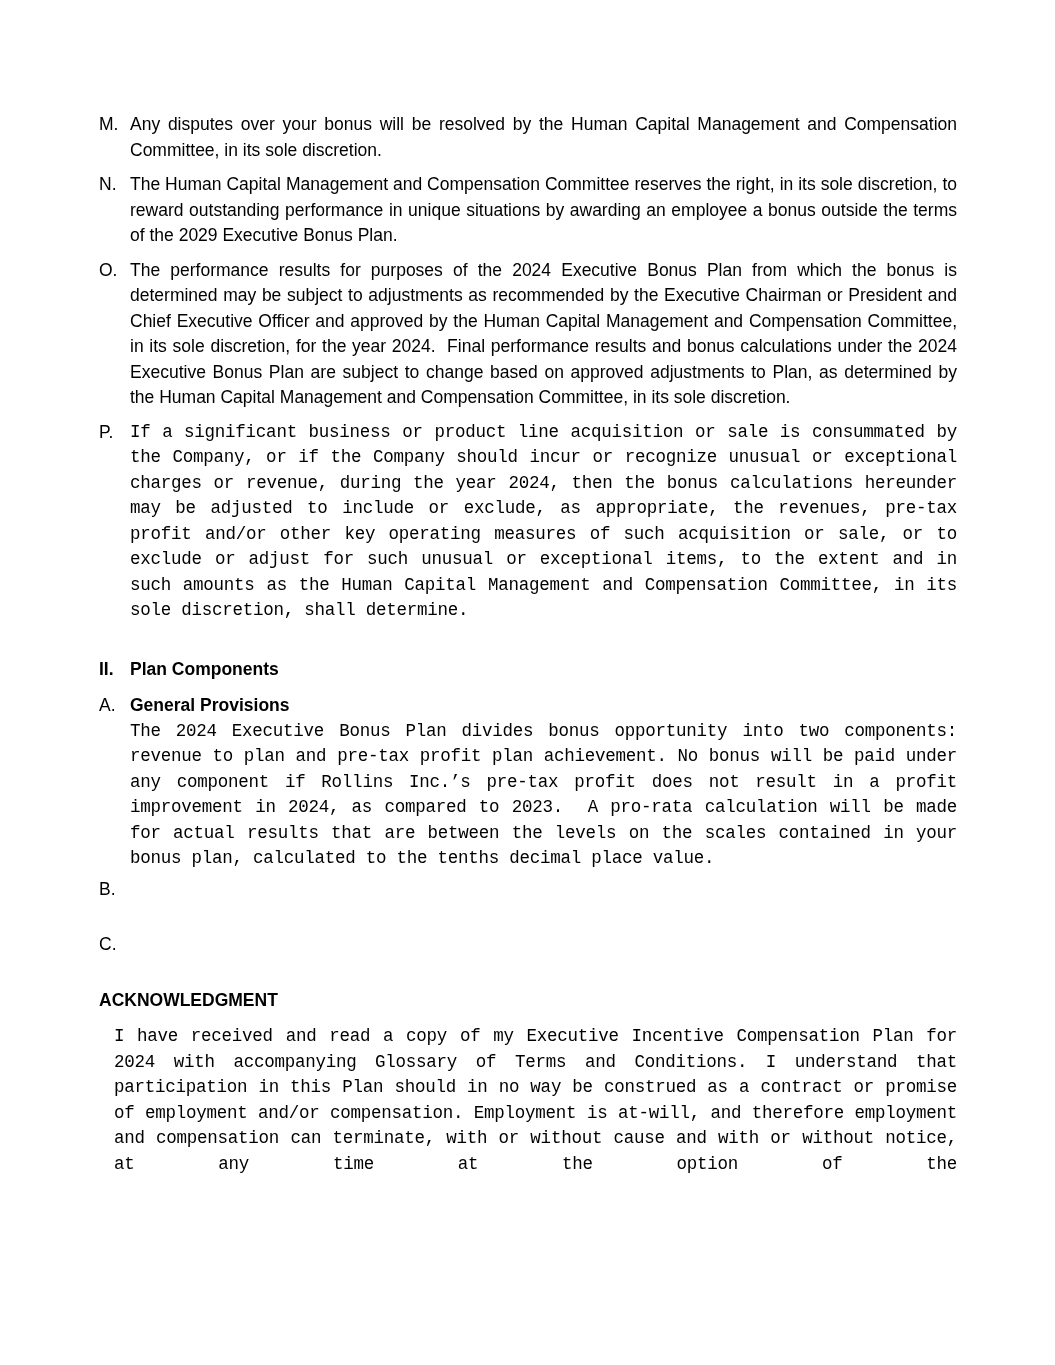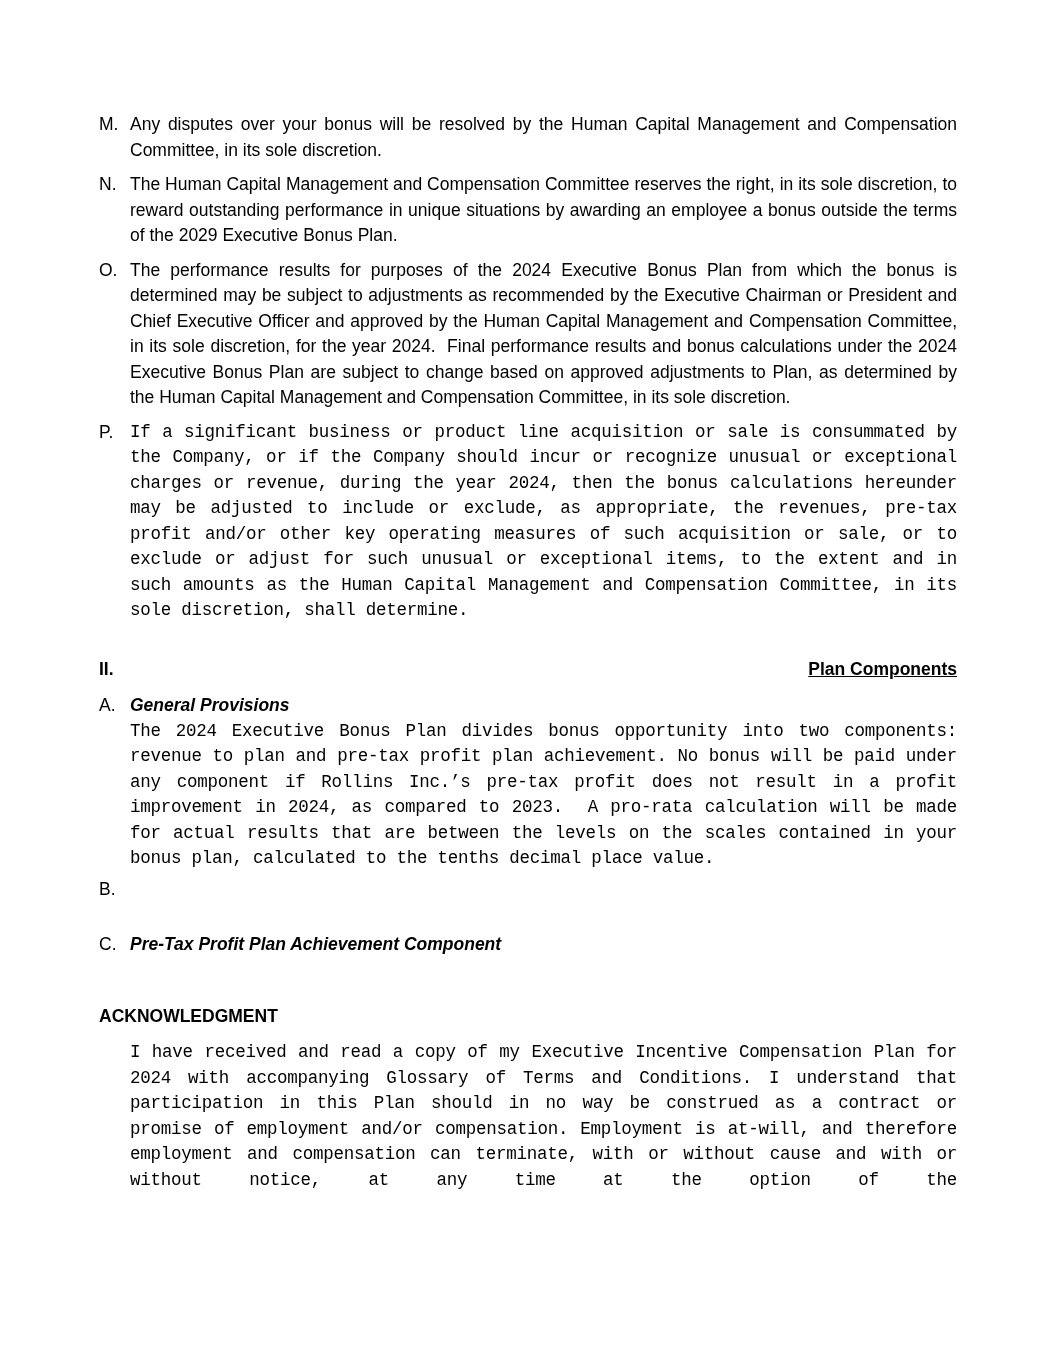--- a/index.html
+++ b/index.html
@@ -36,39 +36,38 @@
     min-width: 0;
     text-align: justify;
   }
   .list-para { margin-bottom: 9px; }
   .list-para:last-of-type { margin-bottom: 0; }
 
   .section-heading {
     margin-top: 33px;
     margin-bottom: 11px;
     font-weight: bold;
-    justify-content: space-between;
   }
-  .section-heading .title { text-decoration: underline; }
+  .section-heading .title { }
 
-  .subsection .sub-heading { font-weight: bold; font-style: italic; }
+  .subsection .sub-heading { font-weight: bold; }
   .subsection .sub-body { text-align: justify; }
   .sub-a { margin-bottom: 5px; }
   .sub-b { margin-bottom: 30px; }
   .sub-c { margin-bottom: 0; }
   
   .condensed { letter-spacing: -0.25px; font-family: Liberation Mono, monospace; }
 
   .ack-heading {
-    margin-top: 46px;
+    margin-top: 30px;
     margin-bottom: 11px;
     font-weight: bold;
   }
   .ack-body {
-    margin-left: 31px;
+    margin-left: 15px;
     text-align: justify;
     text-align-last: justify; 
   }
 </style>
 </head>
 <body>
 
 <div class="page">
 
   <div class="hang list-para">
@@ -106,20 +105,19 @@
 
   <div class="hang subsection sub-b">
     <span class="label">B.</span>
     <div class="body">
     </div>
   </div>
 
   <div class="hang subsection sub-c">
     <span class="label">C.</span>
     <div class="body">
-      <div class="sub-heading">Pre-Tax Profit Plan Achievement Component</div>
     </div>
   </div>
 
   <div class="ack-heading">ACKNOWLEDGMENT</div>
   <div class="ack-body condensed">I have received and read a copy of my Executive Incentive Compensation Plan for 2024 with accompanying Glossary of Terms and Conditions. I understand that participation in this Plan should in no way be construed as a contract or promise of employment and/or compensation. Employment is at-will, and therefore employment and compensation can terminate, with or without cause and with or without notice, at any time at the option of the</div>
 
 </div>
 
 </body></html>

